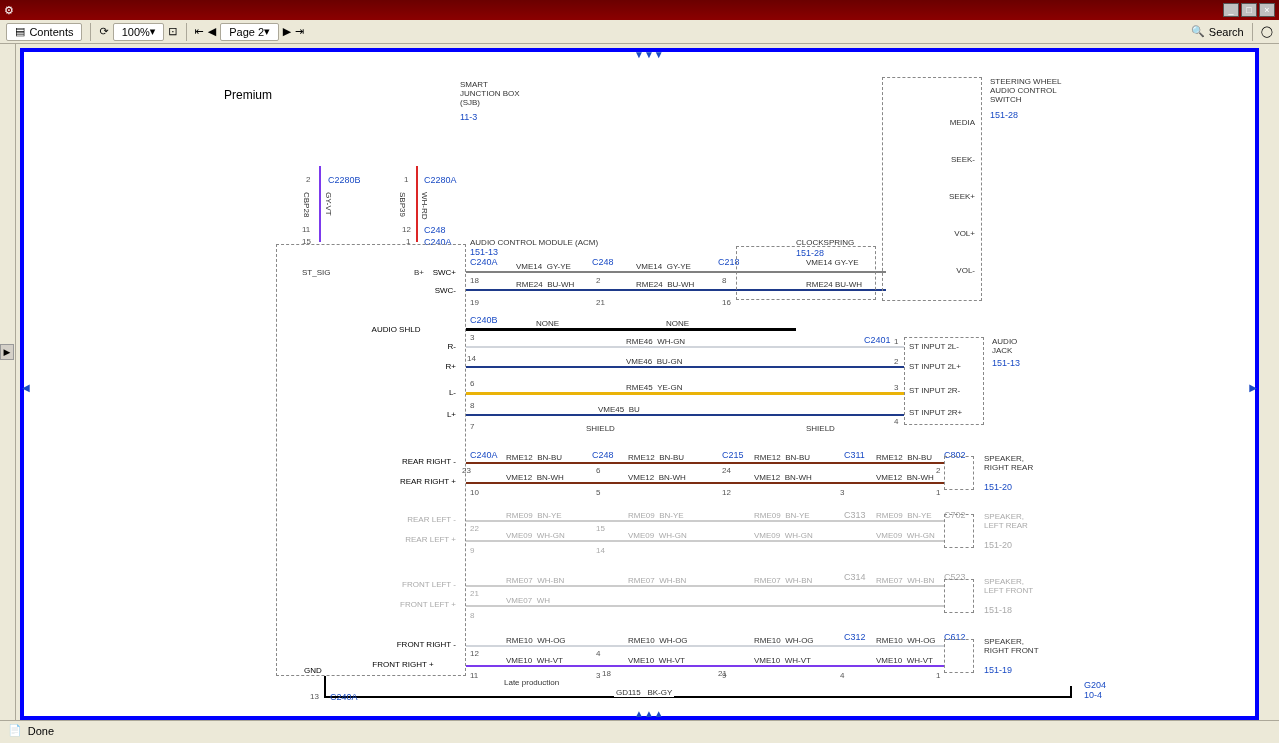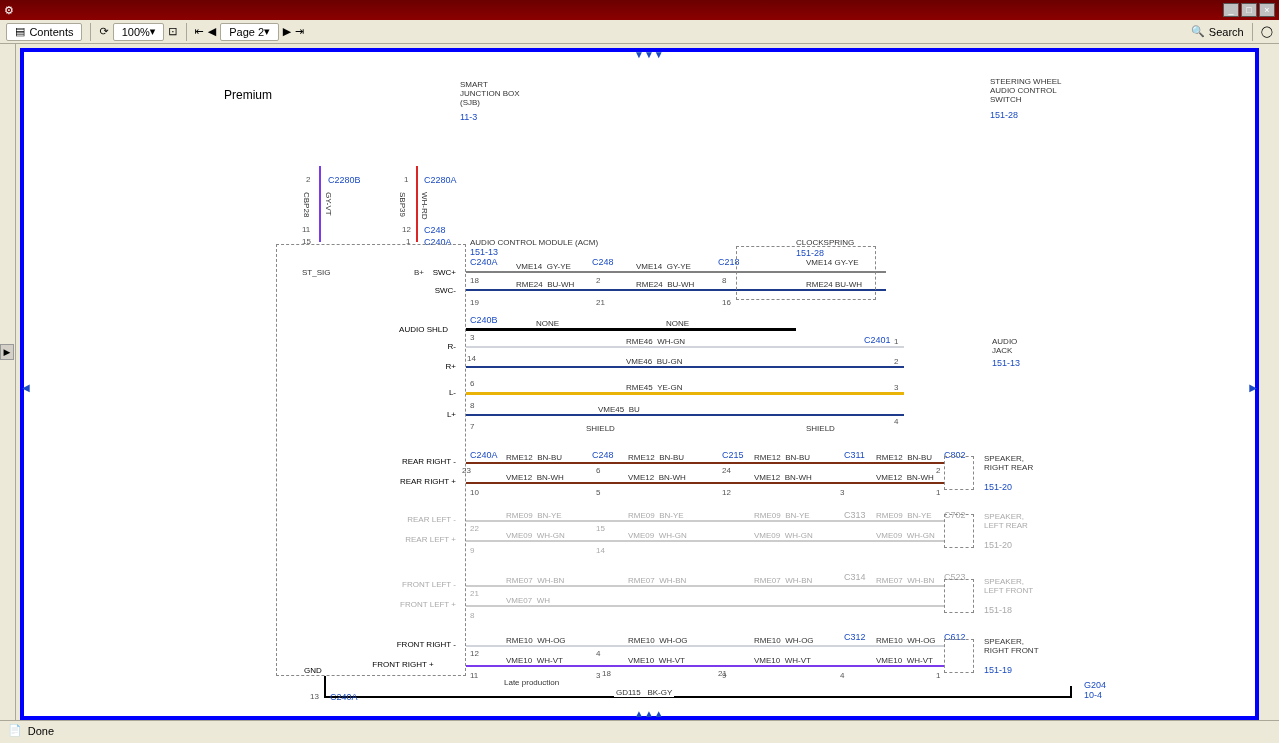--- a/index.html
+++ b/index.html
@@ -101,21 +101,21 @@
       <div class="abs conn" style="left:400px;top:185px">C240A</div>
 
       <div class="abs dashbox" style="left:252px;top:192px;width:190px;height:432px"></div>
       <div class="abs lbl" style="left:446px;top:186px">AUDIO CONTROL MODULE (ACM)</div>
       <div class="abs link" style="left:446px;top:195px">151-13</div>
       <div class="abs lbl" style="left:278px;top:216px">ST_SIG</div>
       <div class="abs lbl" style="left:390px;top:216px;text-align:right">B+</div>
 
       <div class="t" style="left:372px;top:216px;text-align:right;width:60px">SWC+</div>
       <div class="t" style="left:372px;top:234px;text-align:right;width:60px">SWC-</div>
-      <div class="t" style="left:344px;top:273px;text-align:right;width:80px">AUDIO SHLD</div>
+      <div class="t" style="left:332px;top:273px;text-align:center;width:80px">AUDIO SHLD</div>
       <div class="t" style="left:392px;top:290px;text-align:right;width:40px">R-</div>
       <div class="t" style="left:392px;top:310px;text-align:right;width:40px">R+</div>
       <div class="t" style="left:392px;top:336px;text-align:right;width:40px">L-</div>
       <div class="t" style="left:392px;top:358px;text-align:right;width:40px">L+</div>
       <div class="t" style="left:342px;top:405px;text-align:right;width:90px">REAR RIGHT -</div>
       <div class="t" style="left:342px;top:425px;text-align:right;width:90px">REAR RIGHT +</div>
       <div class="t gray" style="left:342px;top:463px;text-align:right;width:90px">REAR LEFT -</div>
       <div class="t gray" style="left:342px;top:483px;text-align:right;width:90px">REAR LEFT +</div>
       <div class="t gray" style="left:342px;top:528px;text-align:right;width:90px">FRONT LEFT -</div>
       <div class="t gray" style="left:342px;top:548px;text-align:right;width:90px">FRONT LEFT +</div>
@@ -176,20 +176,26 @@
       <div class="abs pin" style="left:870px;top:331px">3</div>
 
       <div class="wire w-bu" style="left:442px;top:362px;width:438px"></div>
       <div class="wirelbl" style="left:572px;top:353px"><span>VME45</span>&nbsp;&nbsp;<span>BU</span></div>
       <div class="abs pin" style="left:446px;top:349px">8</div>
       <div class="abs pin" style="left:446px;top:370px">7</div>
       <div class="abs pin" style="left:870px;top:365px">4</div>
       <div class="wirelbl" style="left:560px;top:372px">SHIELD</div>
       <div class="wirelbl" style="left:780px;top:372px">SHIELD</div>
 
+      <div class="abs dashbox" style="left:880px;top:285px;width:80px;height:88px">
+        <div class="abs lbl" style="left:4px;top:4px">ST INPUT 2L-</div>
+        <div class="abs lbl" style="left:4px;top:24px">ST INPUT 2L+</div>
+        <div class="abs lbl" style="left:4px;top:48px">ST INPUT 2R-</div>
+        <div class="abs lbl" style="left:4px;top:70px">ST INPUT 2R+</div>
+      </div>
       <div class="abs lbl" style="left:968px;top:285px;width:40px">AUDIO JACK</div>
       <div class="abs link" style="left:968px;top:306px">151-13</div>
 
       <div class="wire w-bn" style="left:442px;top:410px;width:478px"></div>
       <div class="wirelbl" style="left:480px;top:401px"><span>RME12</span>&nbsp;&nbsp;<span>BN-BU</span></div>
       <div class="wirelbl" style="left:602px;top:401px"><span>RME12</span>&nbsp;&nbsp;<span>BN-BU</span></div>
       <div class="wirelbl" style="left:728px;top:401px"><span>RME12</span>&nbsp;&nbsp;<span>BN-BU</span></div>
       <div class="wirelbl" style="left:850px;top:401px"><span>RME12</span>&nbsp;&nbsp;<span>BN-BU</span></div>
       <div class="wire w-bn" style="left:442px;top:430px;width:478px"></div>
       <div class="wirelbl" style="left:480px;top:421px"><span>VME12</span>&nbsp;&nbsp;<span>BN-WH</span></div>
@@ -264,20 +270,27 @@
       <div class="abs link gray" style="left:960px;top:553px">151-18</div>
 
       <div class="abs dashbox" style="left:920px;top:587px;width:30px;height:34px"></div>
       <div class="abs lbl" style="left:960px;top:585px;width:56px">SPEAKER, RIGHT FRONT</div>
       <div class="abs link" style="left:960px;top:613px">151-19</div>
 
       <div class="abs dashbox" style="left:712px;top:194px;width:140px;height:54px"></div>
       <div class="abs lbl" style="left:772px;top:186px">CLOCKSPRING</div>
       <div class="abs link" style="left:772px;top:196px">151-28</div>
 
+      <div class="abs dashbox" style="left:858px;top:25px;width:100px;height:224px">
+        <div class="abs lbl" style="right:6px;top:40px">MEDIA</div>
+        <div class="abs lbl" style="right:6px;top:77px">SEEK-</div>
+        <div class="abs lbl" style="right:6px;top:114px">SEEK+</div>
+        <div class="abs lbl" style="right:6px;top:151px">VOL+</div>
+        <div class="abs lbl" style="right:6px;top:188px">VOL-</div>
+      </div>
       <div class="abs lbl" style="left:966px;top:25px;width:90px">STEERING WHEEL AUDIO CONTROL SWITCH</div>
       <div class="abs link" style="left:966px;top:58px">151-28</div>
 
       <div class="abs" style="left:300px;top:624px;width:2px;height:22px;background:#000"></div>
       <div class="wire w-bk" style="left:300px;top:644px;width:748px"></div>
       <div class="abs" style="left:1046px;top:634px;width:2px;height:12px;background:#000"></div>
       <div class="wirelbl" style="left:590px;top:636px"><span>GD115</span>&nbsp;&nbsp;&nbsp;<span>BK-GY</span></div>
       <div class="abs pin" style="left:286px;top:640px">13</div>
       <div class="abs conn" style="left:306px;top:640px">C240A</div>
       <div class="abs conn" style="left:1060px;top:628px">G204</div>

